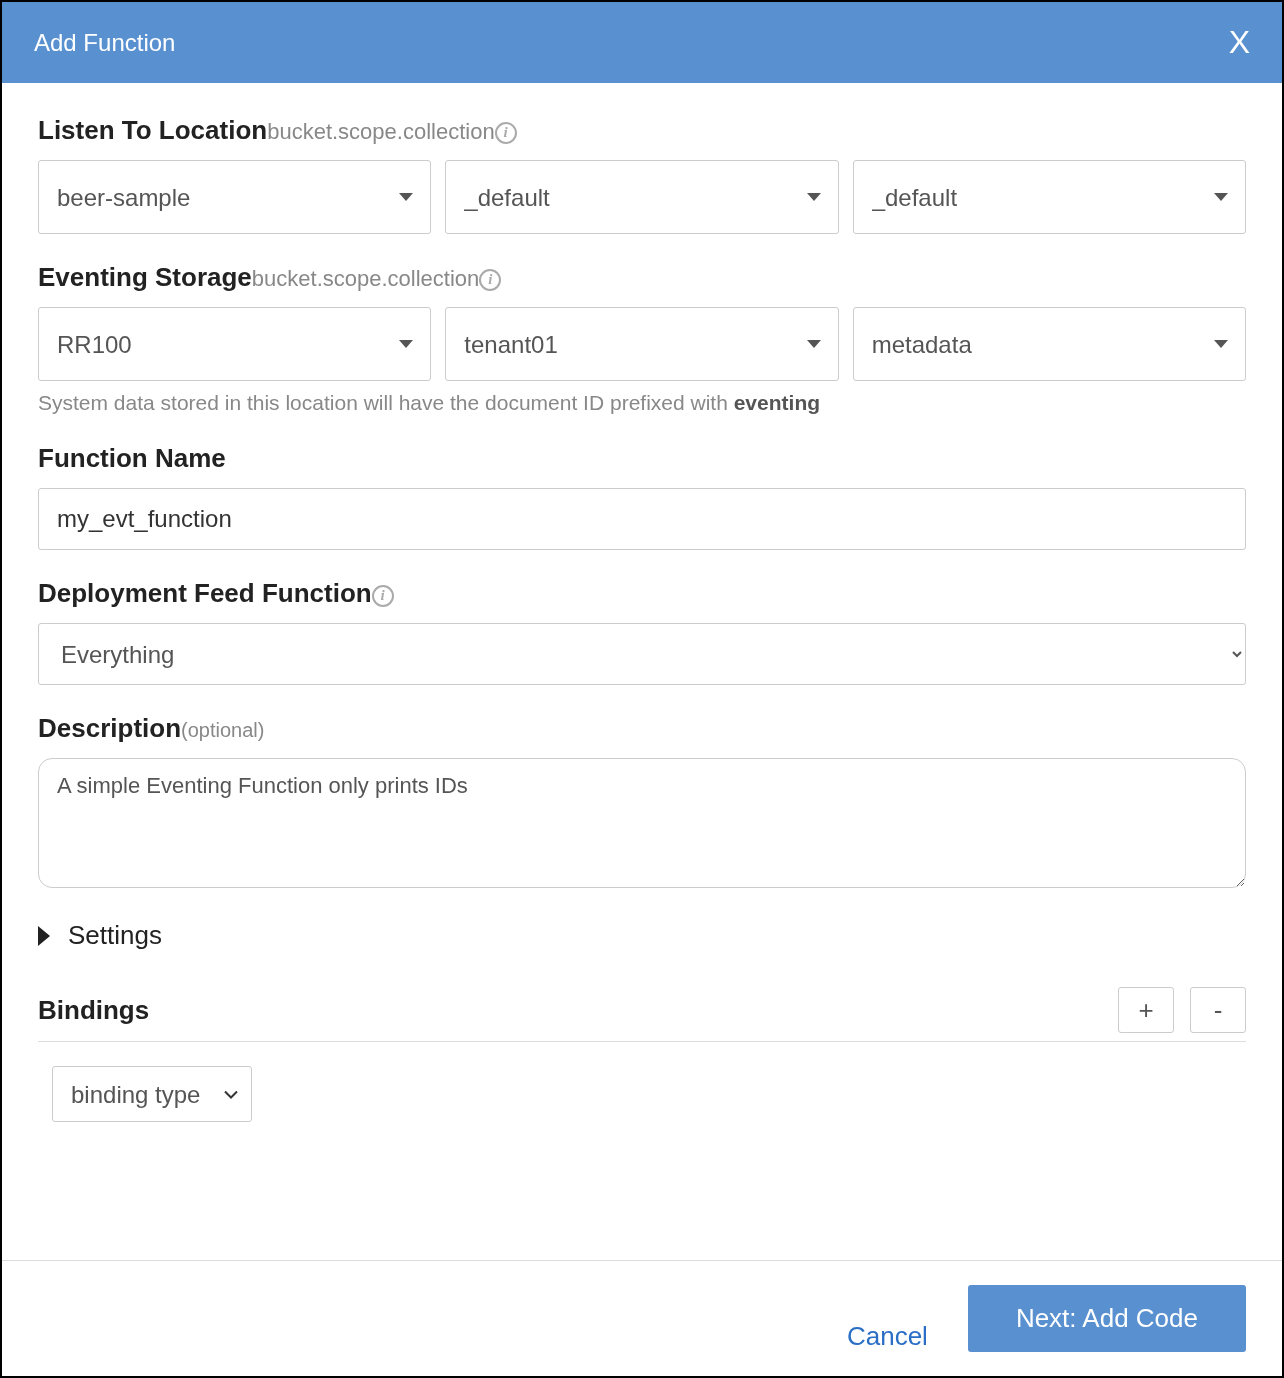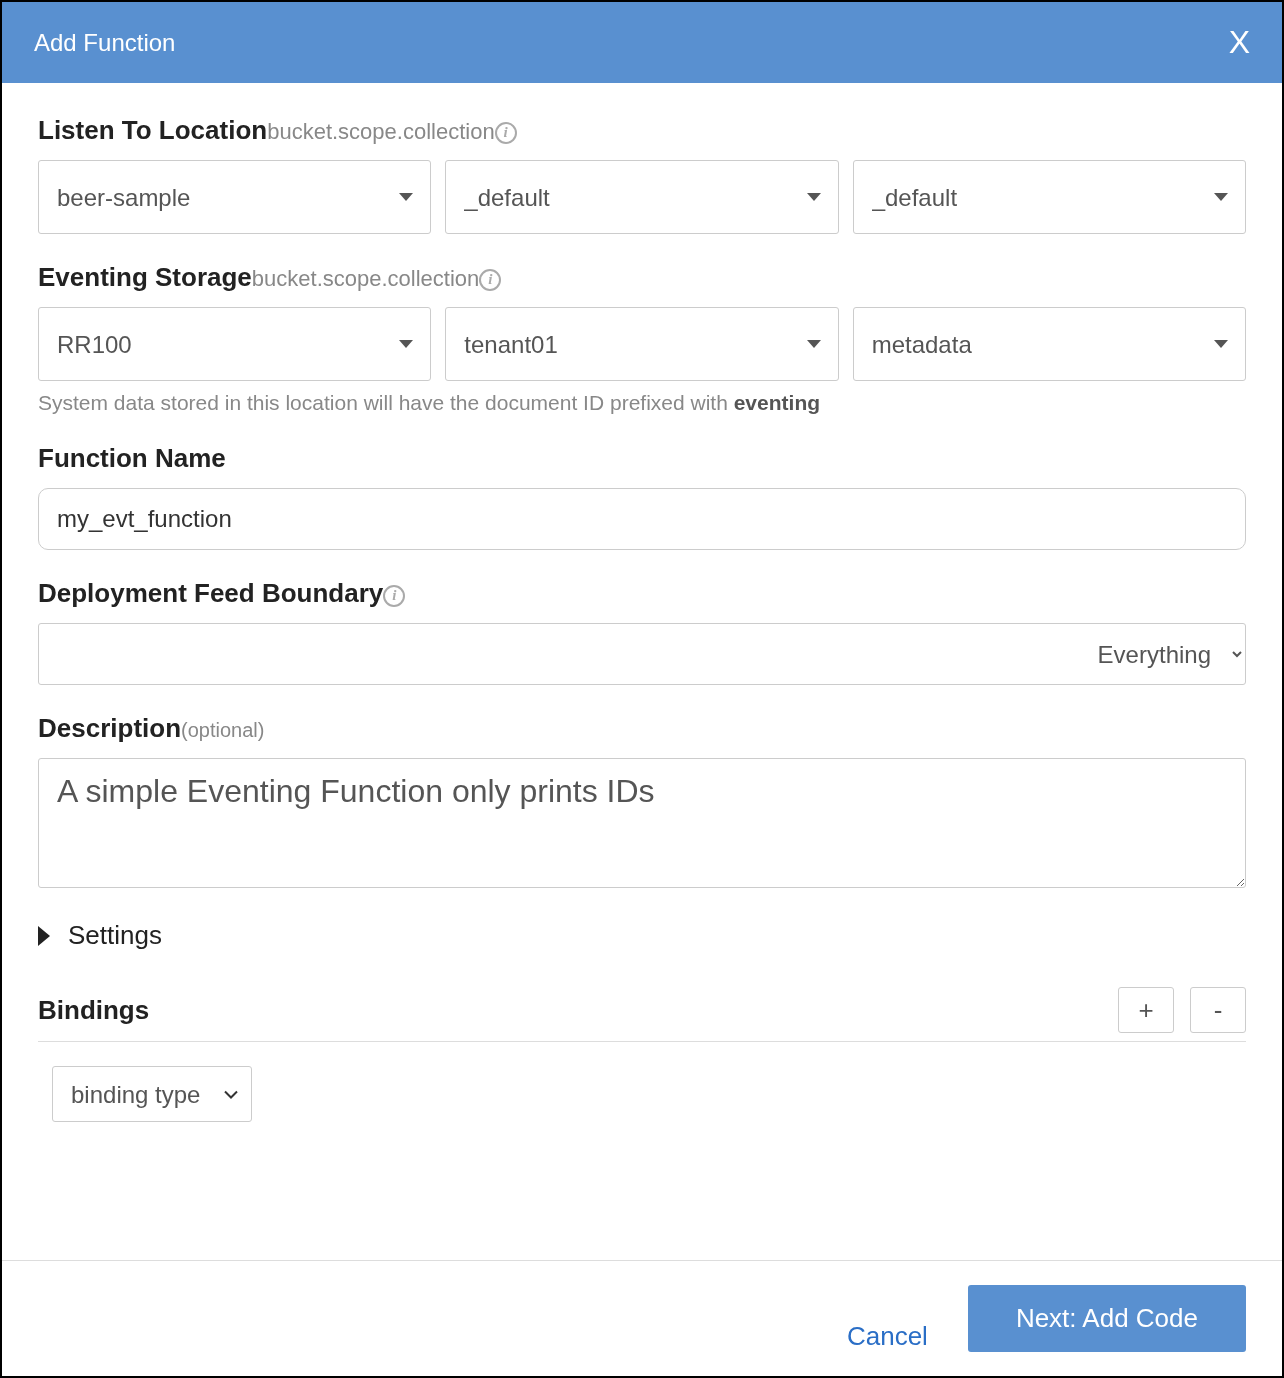--- a/index.html
+++ b/index.html
@@ -126,42 +126,41 @@
       font-weight: 700;
       color: #555;
     }
     .text-input {
       width: 100%;
       height: 62px;
       padding: 0 18px;
       font-size: 24px;
       color: #333;
       border: 1px solid #ccc;
-      border-radius: 10px;
+      border-radius: 3px;
       background: #fff;
     }
     .full-select {
       width: 100%;
       height: 62px;
       padding: 0 18px;
       font-size: 24px;
       color: #555;
       border: 1px solid #ccc;
       border-radius: 3px;
       background: #fff;
-      text-align: right;
     }
     .textarea-input {
       width: 100%;
       height: 130px;
       padding: 14px 18px;
-      font-size: 32px;
-      color: #555;
-      border: 1px solid #ccc;
-      border-radius: 3px;
+      font-size: 22px;
+      color: #555;
+      border: 1px solid #ccc;
+      border-radius: 14px;
       background: #fff;
       resize: both;
       font-family: inherit;
     }
     .settings-row {
       display: flex;
       align-items: center;
       gap: 18px;
       cursor: pointer;
       margin-bottom: 36px;
@@ -325,21 +324,21 @@
 
   <div class="section">
     <div class="label-row">
       <span class="label-main">Function Name</span>
     </div>
     <input type="text" class="text-input" value="my_evt_function" style="">
   </div>
 
   <div class="section">
     <div class="label-row">
-      <span class="label-main">Deployment Feed Boundary</span>
+      <span class="label-main">Deployment Feed Function</span>
       <span class="info-icon">i</span>
     </div>
     <select class="full-select">
       <option>Everything</option>
     </select>
   </div>
 
   <div class="section">
     <div class="label-row">
       <span class="label-main">Description</span>

